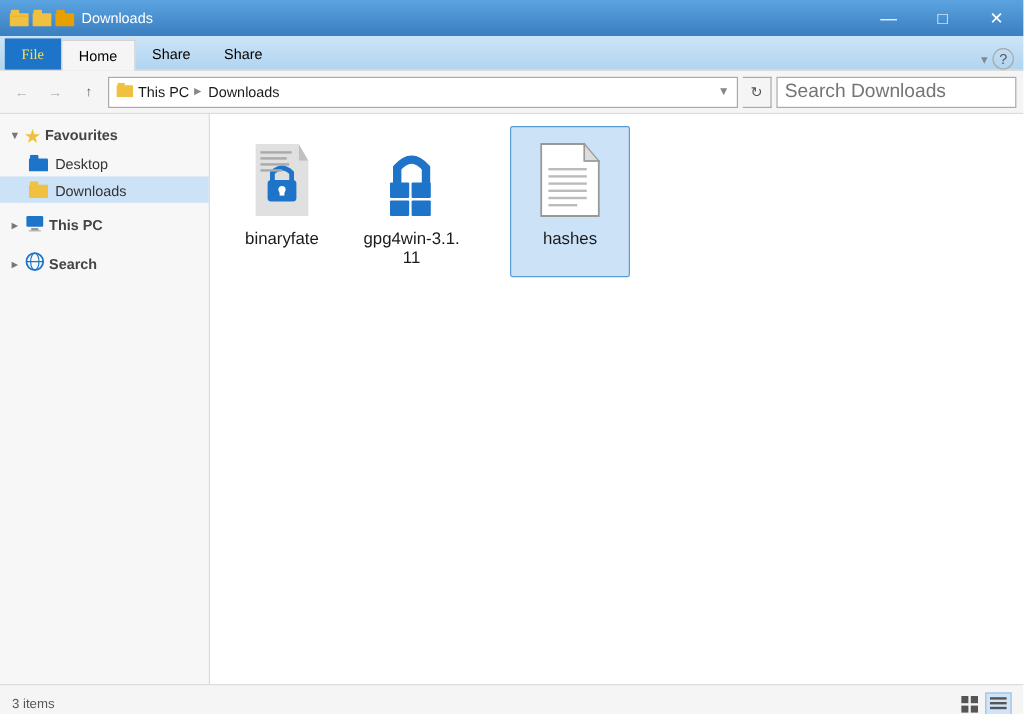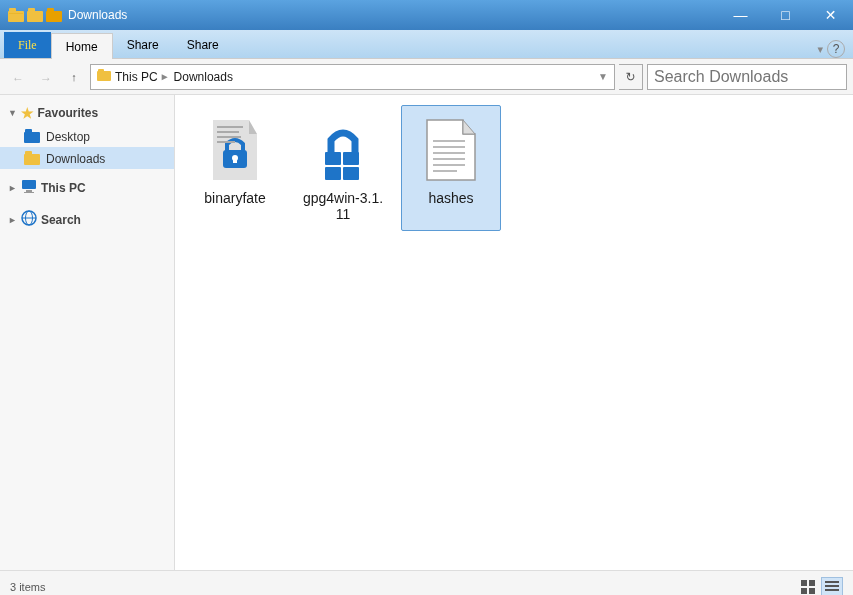--- a/index.html
+++ b/index.html
@@ -220,21 +220,21 @@
     .file-item {
       width: 100px;
       display: flex;
       flex-direction: column;
       align-items: center;
       padding: 8px 6px;
       cursor: pointer;
       border: 1px solid transparent;
       border-radius: 2px;
     }
-    .file-item.selected { background: #cce2f7; border-color: #5b9bd5; }
+    .file-item.selected { background: #cce2f7; border-color: #5b9bd5; margin-left: 24px; }
     .file-icon-container {
       width: 72px; height: 72px;
       display: flex;
       align-items: center;
       justify-content: center;
       margin-bottom: 4px;
     }
     .file-label {
       font-size: 14px;
       text-align: center;

